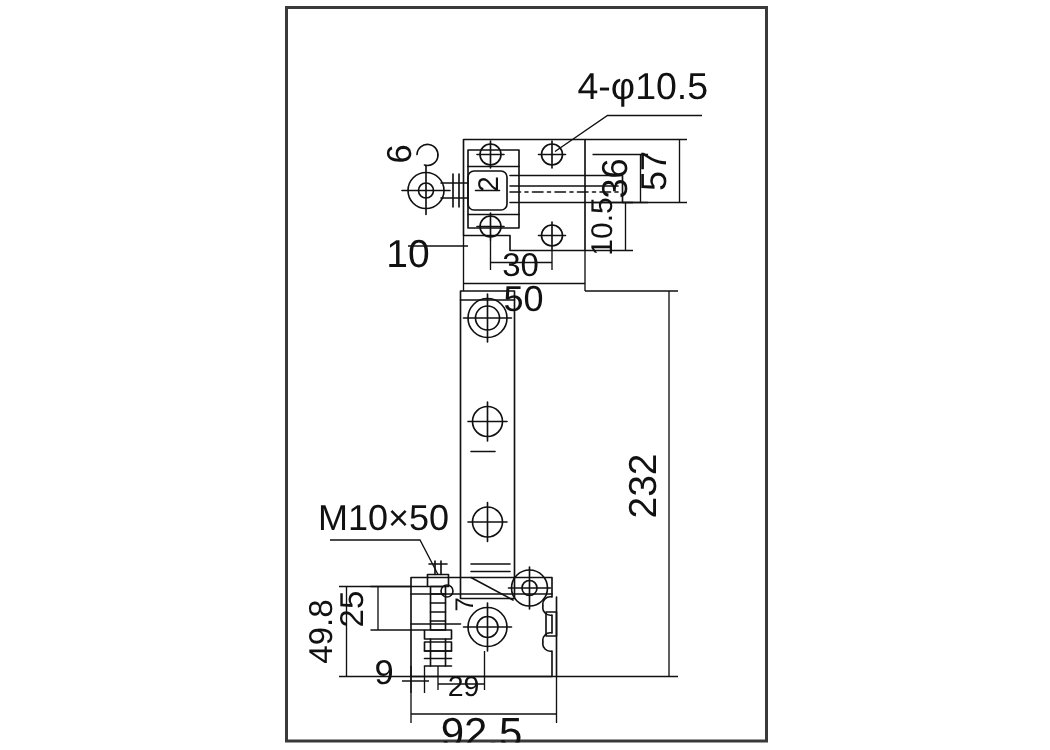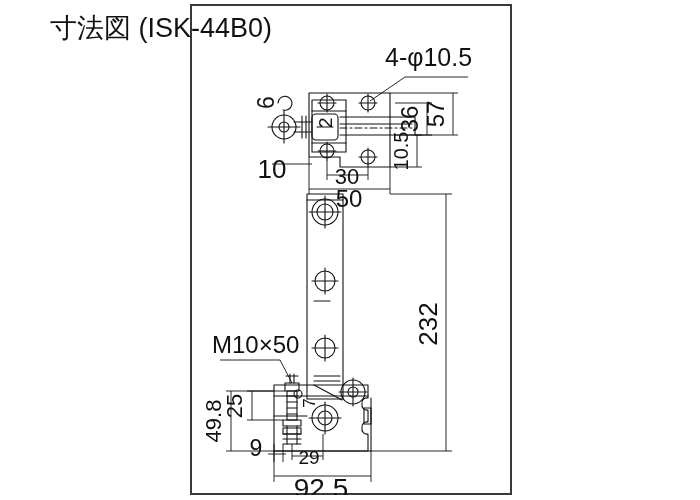--- a/index.html
+++ b/index.html
@@ -14,21 +14,20 @@
   svg{display:block;}
   .lbl{font-family:"Liberation Sans","DejaVu Sans",sans-serif;fill:#111;}
 </style>
 </head>
 <body>
 
 <div id="stage">
 
   <div id="frame"></div>
 
-  <div id="title">寸法図 (ISK-44B0)</div>
 
   <div id="svgwrap">
   <svg width="322" height="491" viewBox="0 0 322 491">
     <g fill="none" stroke="#111" stroke-width="1.1" stroke-linecap="round" stroke-linejoin="round">
 
       <g>
 
         <path d="M119,89 L119,153 L150,153 L150,163 L200,163 L200,89 Z"></path>
 
         <path d="M150,113 L225,113 L225,131 L150,131"></path>

